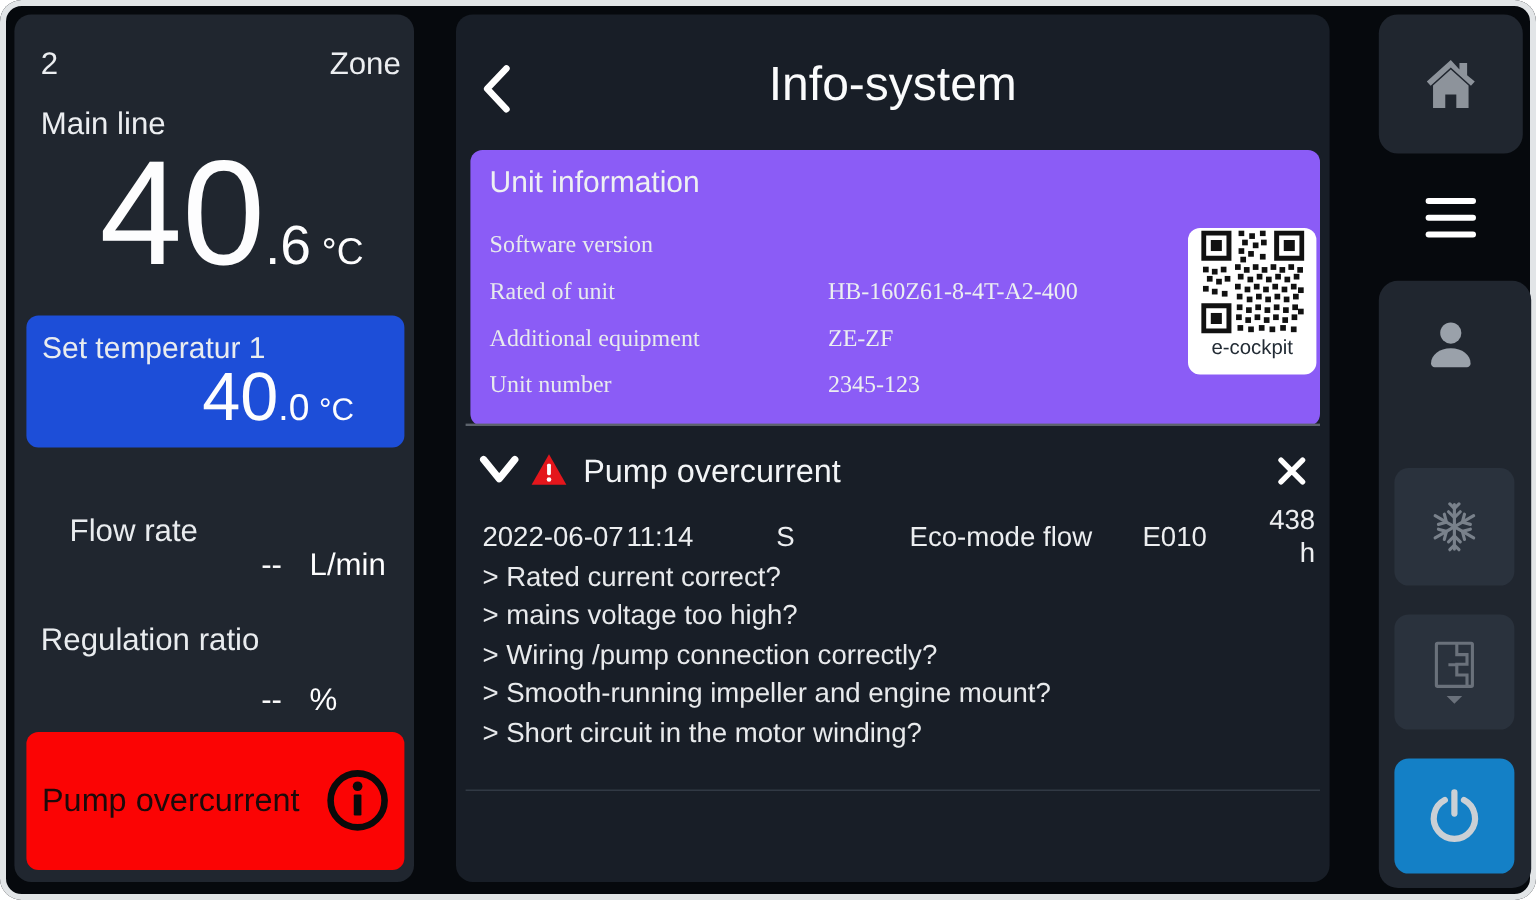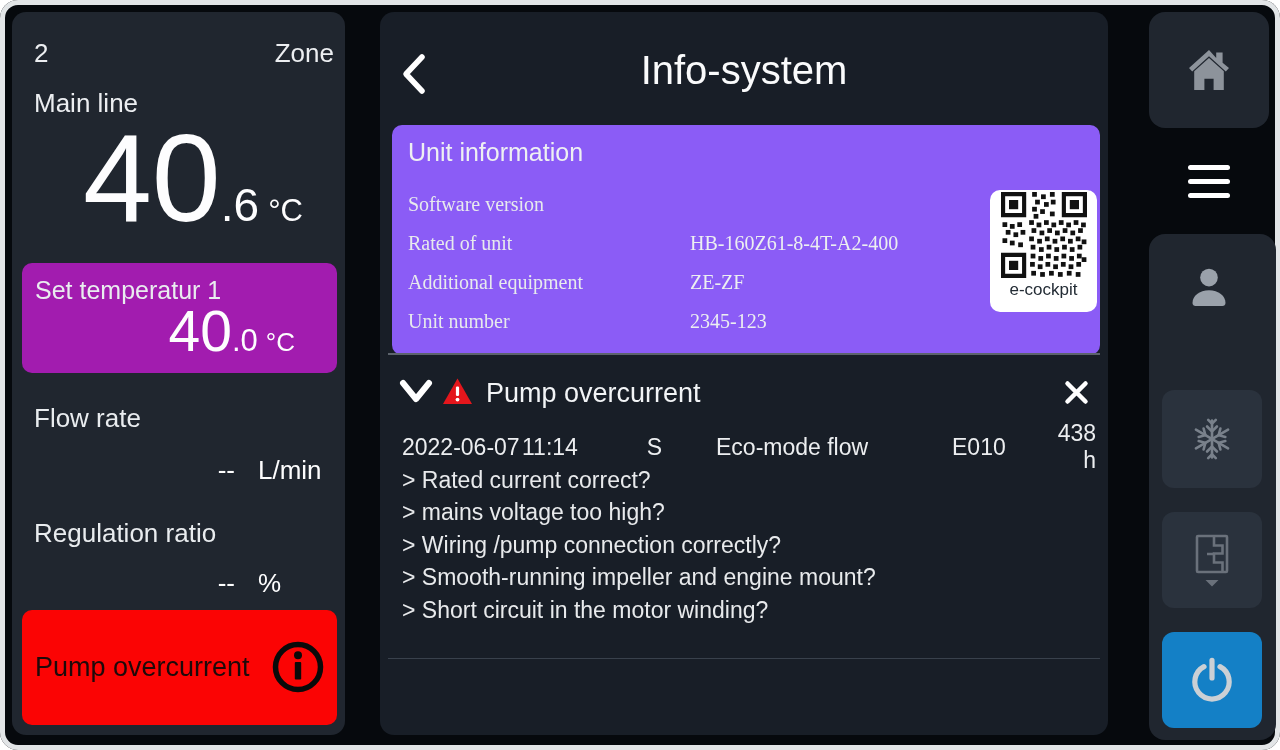--- a/index.html
+++ b/index.html
@@ -13,21 +13,21 @@
   }
   .abs{position:absolute;}
   
   .panel-left{left:12px;top:12px;width:333px;height:723px;background:#20262f;border-radius:14px;}
   .zone-row{left:0;right:0;top:26px;padding:0 11px 0 22px;display:flex;justify-content:space-between;font-size:26px;color:#eceef1;}
   .line-label{left:22px;top:76px;font-size:26px;color:#eceef1;}
   .main-temp{right:42px;top:104px;display:flex;align-items:baseline;color:#fdfdfe;}
   .main-temp .t-int{font-size:124px;line-height:1;}
   .main-temp .t-dec{font-size:46px;}
   .main-temp .t-unit{font-size:31px;margin-left:9px;}
-  .set-box{left:10px;top:251px;width:315px;height:110px;background:#a21caf;border-radius:10px;}
+  .set-box{left:10px;top:251px;width:315px;height:110px;background:#1d4ed8;border-radius:10px;}
   .set-label{left:13px;top:13px;font-size:25px;color:#e9ecef;}
   .set-temp{right:42px;top:40px;display:flex;align-items:baseline;color:#fdfdfe;}
   .set-temp .t-int{font-size:57px;line-height:1;}
   .set-temp .t-dec{font-size:31px;}
   .set-temp .t-unit{font-size:26px;margin-left:8px;}
   .row-label{left:22px;font-size:26px;color:#e9ecef;}
   .meas-val{width:60px;text-align:right;right:110px;font-size:26px;color:#fdfdfe;}
   .meas-unit{left:246px;font-size:26px;color:#fdfdfe;}
   .alarm-banner{left:10px;top:598px;width:315px;height:115px;background:#fb0404;border-radius:10px;cursor:pointer;}
   .alarm-banner-label{left:13px;top:0;height:115px;display:flex;align-items:center;font-size:27px;color:#1d0a0a;font-weight:500;}
@@ -47,21 +47,21 @@
   .divider1{left:8px;right:8px;top:341px;height:2px;background:#5c636c;}
   .divider2{left:8px;right:8px;top:646px;height:1px;background:#39414c;}
   .expand-btn{left:16px;top:360px;width:40px;height:40px;display:flex;align-items:center;justify-content:center;cursor:pointer;}
   .warn-tri{left:62px;top:365px;}
   .alarm-title{left:106px;top:364px;height:34px;display:flex;align-items:center;font-size:27px;color:#f2f4f6;}
   .close-btn{right:14px;top:362px;width:36px;height:36px;display:flex;align-items:center;justify-content:center;cursor:pointer;}
   .detail-row{left:22px;right:12px;top:408px;display:flex;align-items:center;font-size:23px;color:#eceef0;}
   .d-date{width:120px;}
   .d-time{width:85px;}
   .d-state{width:95px;text-align:center;}
-  .d-mode{width:250px;padding-left:14px;}
+  .d-mode{width:250px;padding-left:14px;text-align:center;}
   .d-code{width:90px;}
   .d-hours{flex:1;text-align:right;}
   .checks{left:22px;right:20px;top:452px;font-size:23px;line-height:32.4px;color:#e8eaec;}
   
   .side-home{left:1149px;top:12px;width:120px;height:116px;background:#20262f;border-radius:16px;display:flex;align-items:center;justify-content:center;cursor:pointer;}
   .side-menu{left:1149px;top:130px;width:120px;height:102px;display:flex;flex-direction:column;align-items:center;justify-content:center;gap:9px;cursor:pointer;}
   .side-menu .bar{width:42px;height:5px;border-radius:3px;background:#ffffff;}
   .side-stack{left:1149px;top:234px;width:127px;height:506px;background:#20262f;border-radius:16px;}
   .user-btn{left:0;right:7px;top:24px;height:66px;display:flex;align-items:center;justify-content:center;cursor:pointer;}
   .sq-btn{left:13px;width:100px;border-radius:12px;background:#2a323d;display:flex;flex-direction:column;align-items:center;justify-content:center;cursor:pointer;}
@@ -89,21 +89,21 @@
 
     <div class="abs set-box">
       <div class="abs set-label">Set temperatur 1</div>
       <div class="abs set-temp">
         <span class="t-int">40</span>
         <span class="t-dec">.0</span>
         <span class="t-unit">°C</span>
       </div>
     </div>
 
-    <div class="abs row-label" style="top:391px;">Flow rate</div>
+    <div class="abs row-label" style="top:415px;margin-left:24px;">Flow rate</div>
     <div class="abs meas-val" style="top:443px;">--</div>
     <div class="abs meas-unit" style="top:443px;">L/min</div>
 
     <div class="abs row-label" style="top:506px;">Regulation ratio</div>
     <div class="abs meas-val" style="top:556px;">--</div>
     <div class="abs meas-unit" style="top:556px;">%</div>
 
     <div class="abs alarm-banner">
       <div class="abs alarm-banner-label">Pump overcurrent</div>
       <svg class="abs info-circle" viewBox="0 0 52 52">

